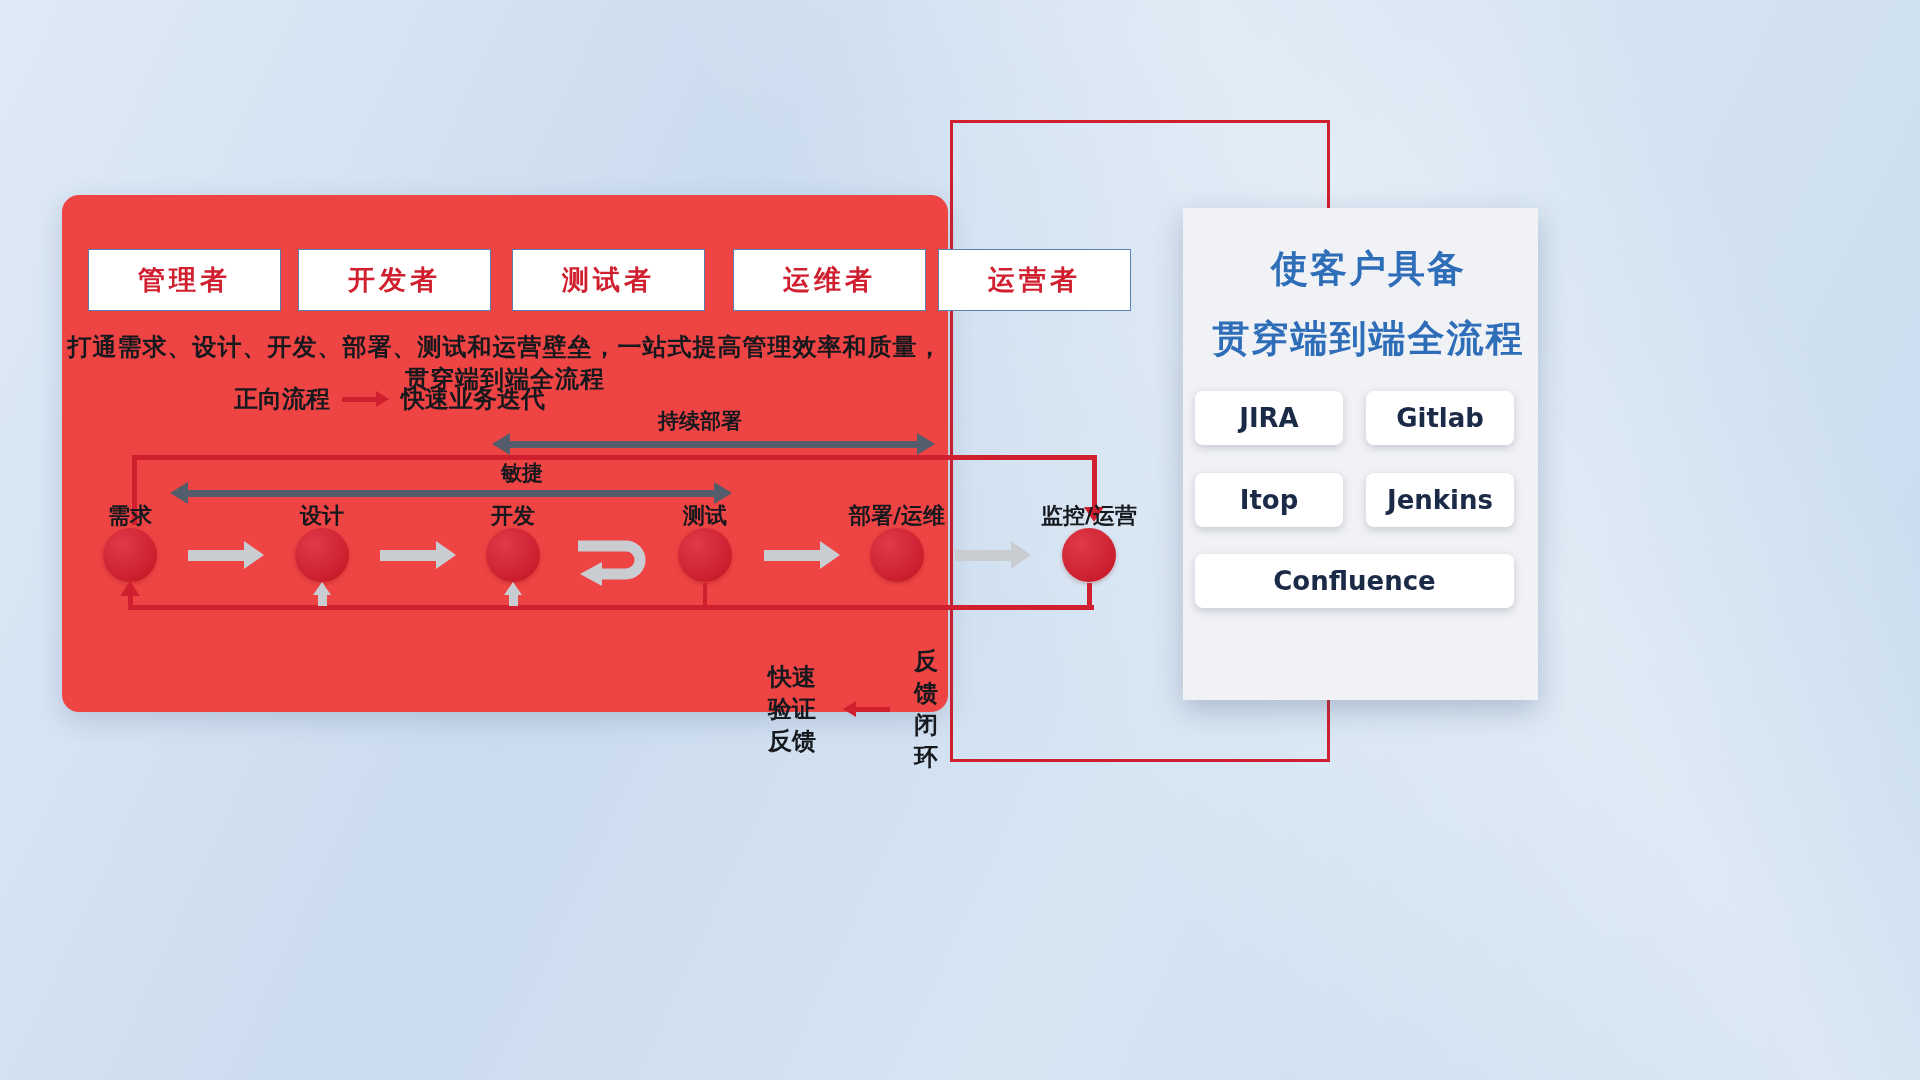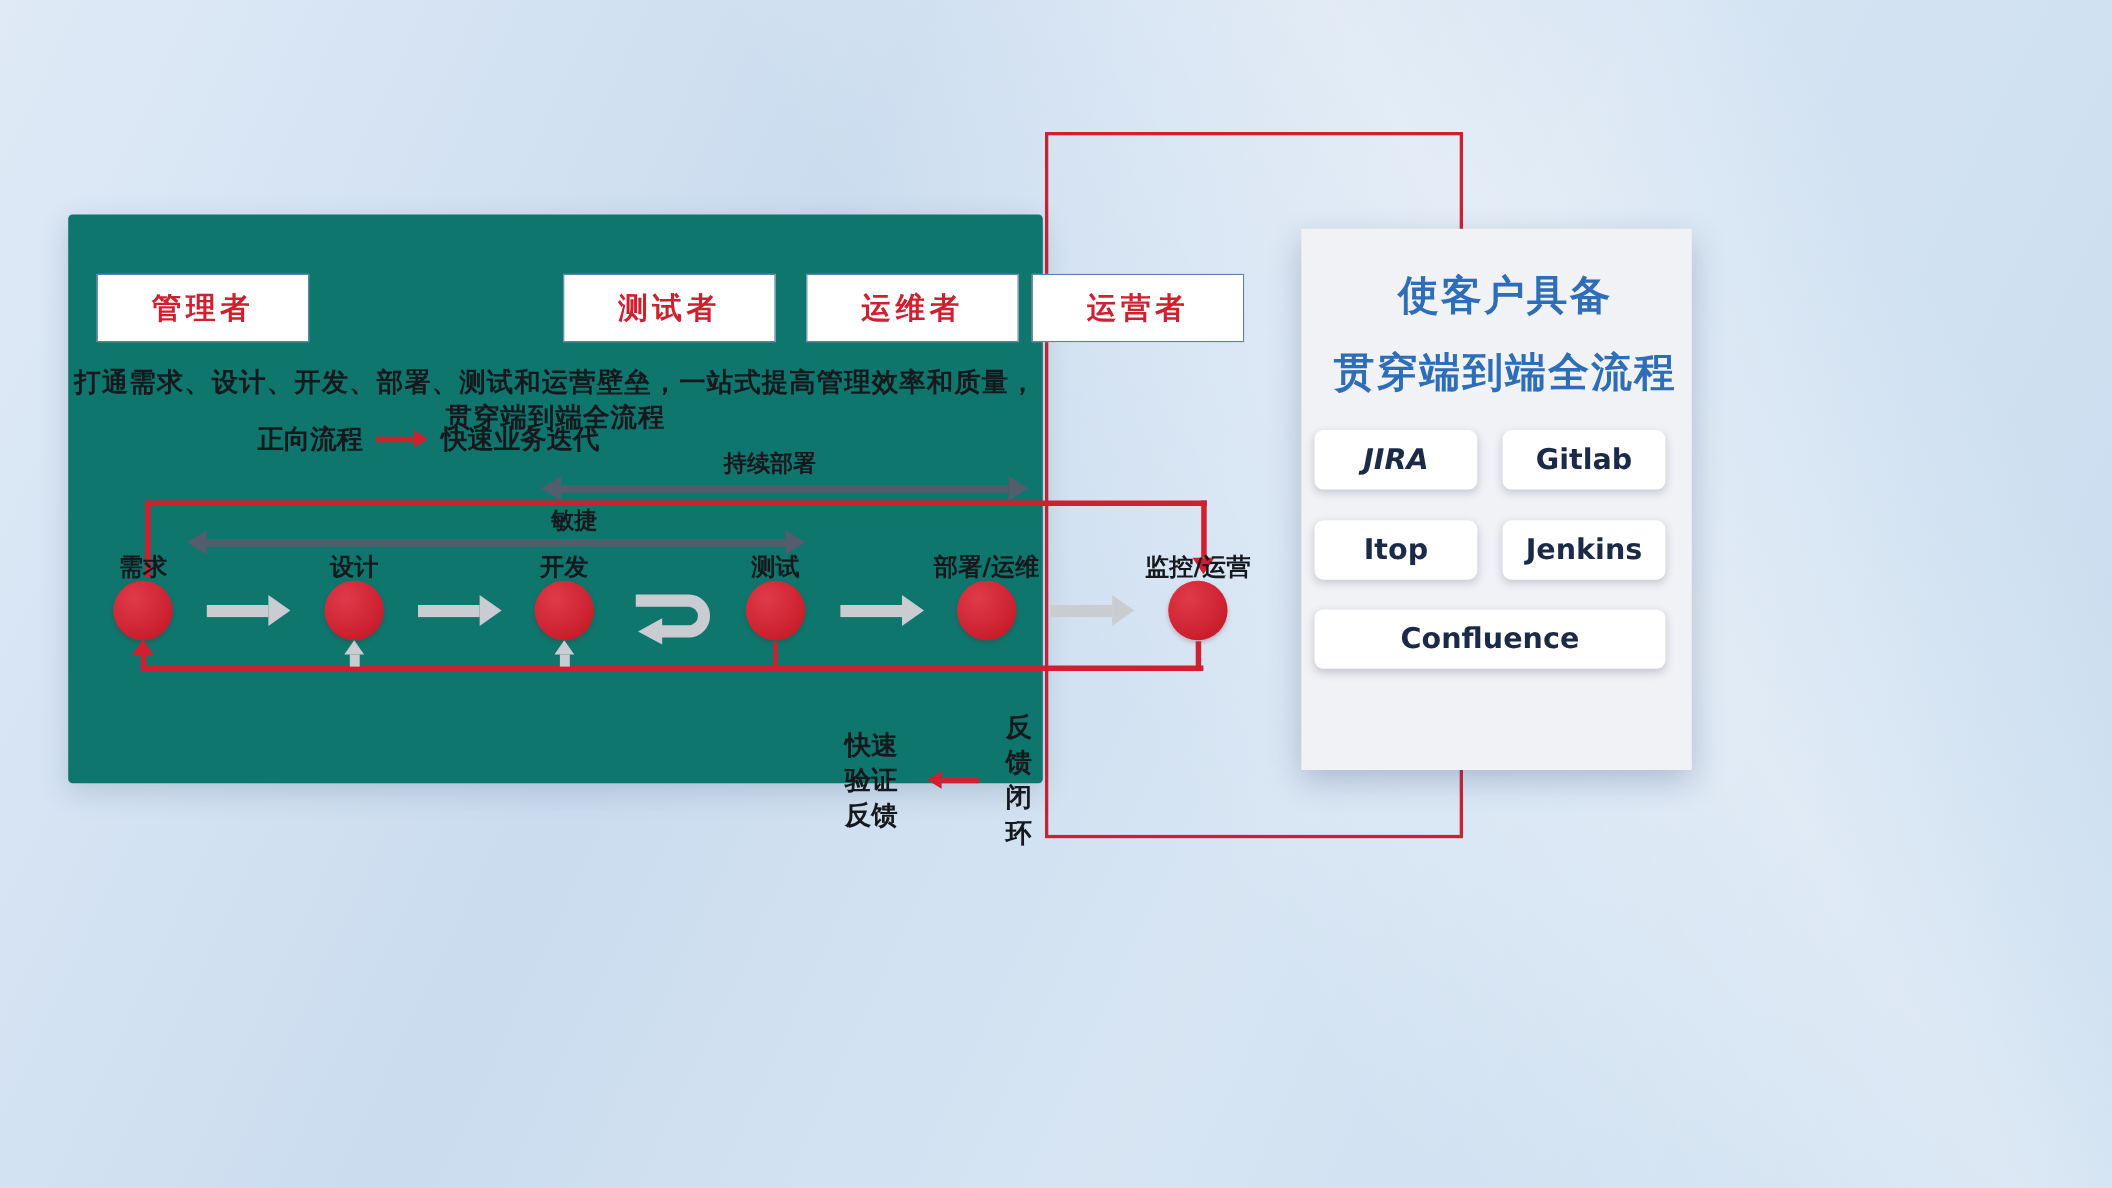--- a/index.html
+++ b/index.html
@@ -19,21 +19,21 @@
   body::before{
     content:""; position:absolute; inset:0;
     background:linear-gradient(60deg, rgba(255,255,255,0) 50%, rgba(255,255,255,.35) 72%, rgba(255,255,255,0) 88%);
     pointer-events:none;
   }
   .red-frame{ position:absolute; left:950px; top:120px; width:380px; height:642px;
     border:3px solid var(--red); z-index:1; }
 
   
   .card{ position:absolute; left:62px; top:195px; width:886px; height:517px;
-    background:#0f766e; border-radius:4px; box-shadow:0 8px 26px rgba(60,80,120,.20); z-index:2; }
+    background:#ef4444; border-radius:17px; box-shadow:0 8px 26px rgba(60,80,120,.20); z-index:2; }
 
   .role-box{ position:absolute; top:54px; width:193px; height:62px; background:#fff;
     border:1px solid #5c7fae; display:flex; align-items:center; justify-content:center;
     color:var(--red); font-weight:bold; font-size:27px; letter-spacing:4px; }
 
   .subtitle{ position:absolute; top:136px; left:0; width:100%; text-align:center;
     font-size:24px; font-weight:bold; color:var(--ink); letter-spacing:1px; }
 
   .legend{ position:absolute; display:flex; align-items:center; gap:12px;
     font-size:24px; font-weight:bold; color:var(--ink); }
@@ -84,34 +84,35 @@
   
   .panel{ position:absolute; left:1183px; top:208px; width:355px; height:492px;
     background:#f1f2f5; box-shadow:0 10px 28px rgba(60,80,120,.30); z-index:2; }
   .panel-title{ position:absolute; left:0; width:100%; text-align:center;
     color:var(--blue); font-weight:bold; font-size:37px; letter-spacing:2px;padding-left:16px; }
   #panel-title1{ top:36px; }
   #panel-title2{ top:106px; }
   .tool{ position:absolute; height:54px; background:#fff; border-radius:8px;
     box-shadow:0 3px 8px rgba(40,55,90,.22); display:flex; align-items:center; justify-content:center;
     font-weight:bold; font-size:26px; color:#1b2a47; }
-  #tool-jira{ left:12px; top:183px; width:148px;font-style:italic; }
+  #tool-jira{ left:12px; top:183px; width:148px; }
   #tool-gitlab{ left:183px; top:183px; width:148px; }
   #tool-itop{ left:12px; top:265px; width:148px; }
   #tool-jenkins{ left:183px; top:265px; width:148px; }
   #tool-confluence{ left:12px; top:346px; width:319px; }
 </style>
 </head>
 <body>
 
 <div class="red-frame"></div>
 
 <div class="card">
 
   <div class="role-box" style="left:26px">管理者</div>
+  <div class="role-box" style="left:236px">开发者</div>
   <div class="role-box" style="left:450px">测试者</div>
   <div class="role-box" style="left:671px">运维者</div>
   <div class="role-box" style="left:876px">运营者</div>
 
   <div class="subtitle">打通需求、设计、开发、部署、测试和运营壁垒，一站式提高管理效率和质量，贯穿端到端全流程</div>
 
   <div class="legend" id="legend-forward">
     <span>正向流程</span>
     <span class="r-arrow">
         <span class="sh"></span>

